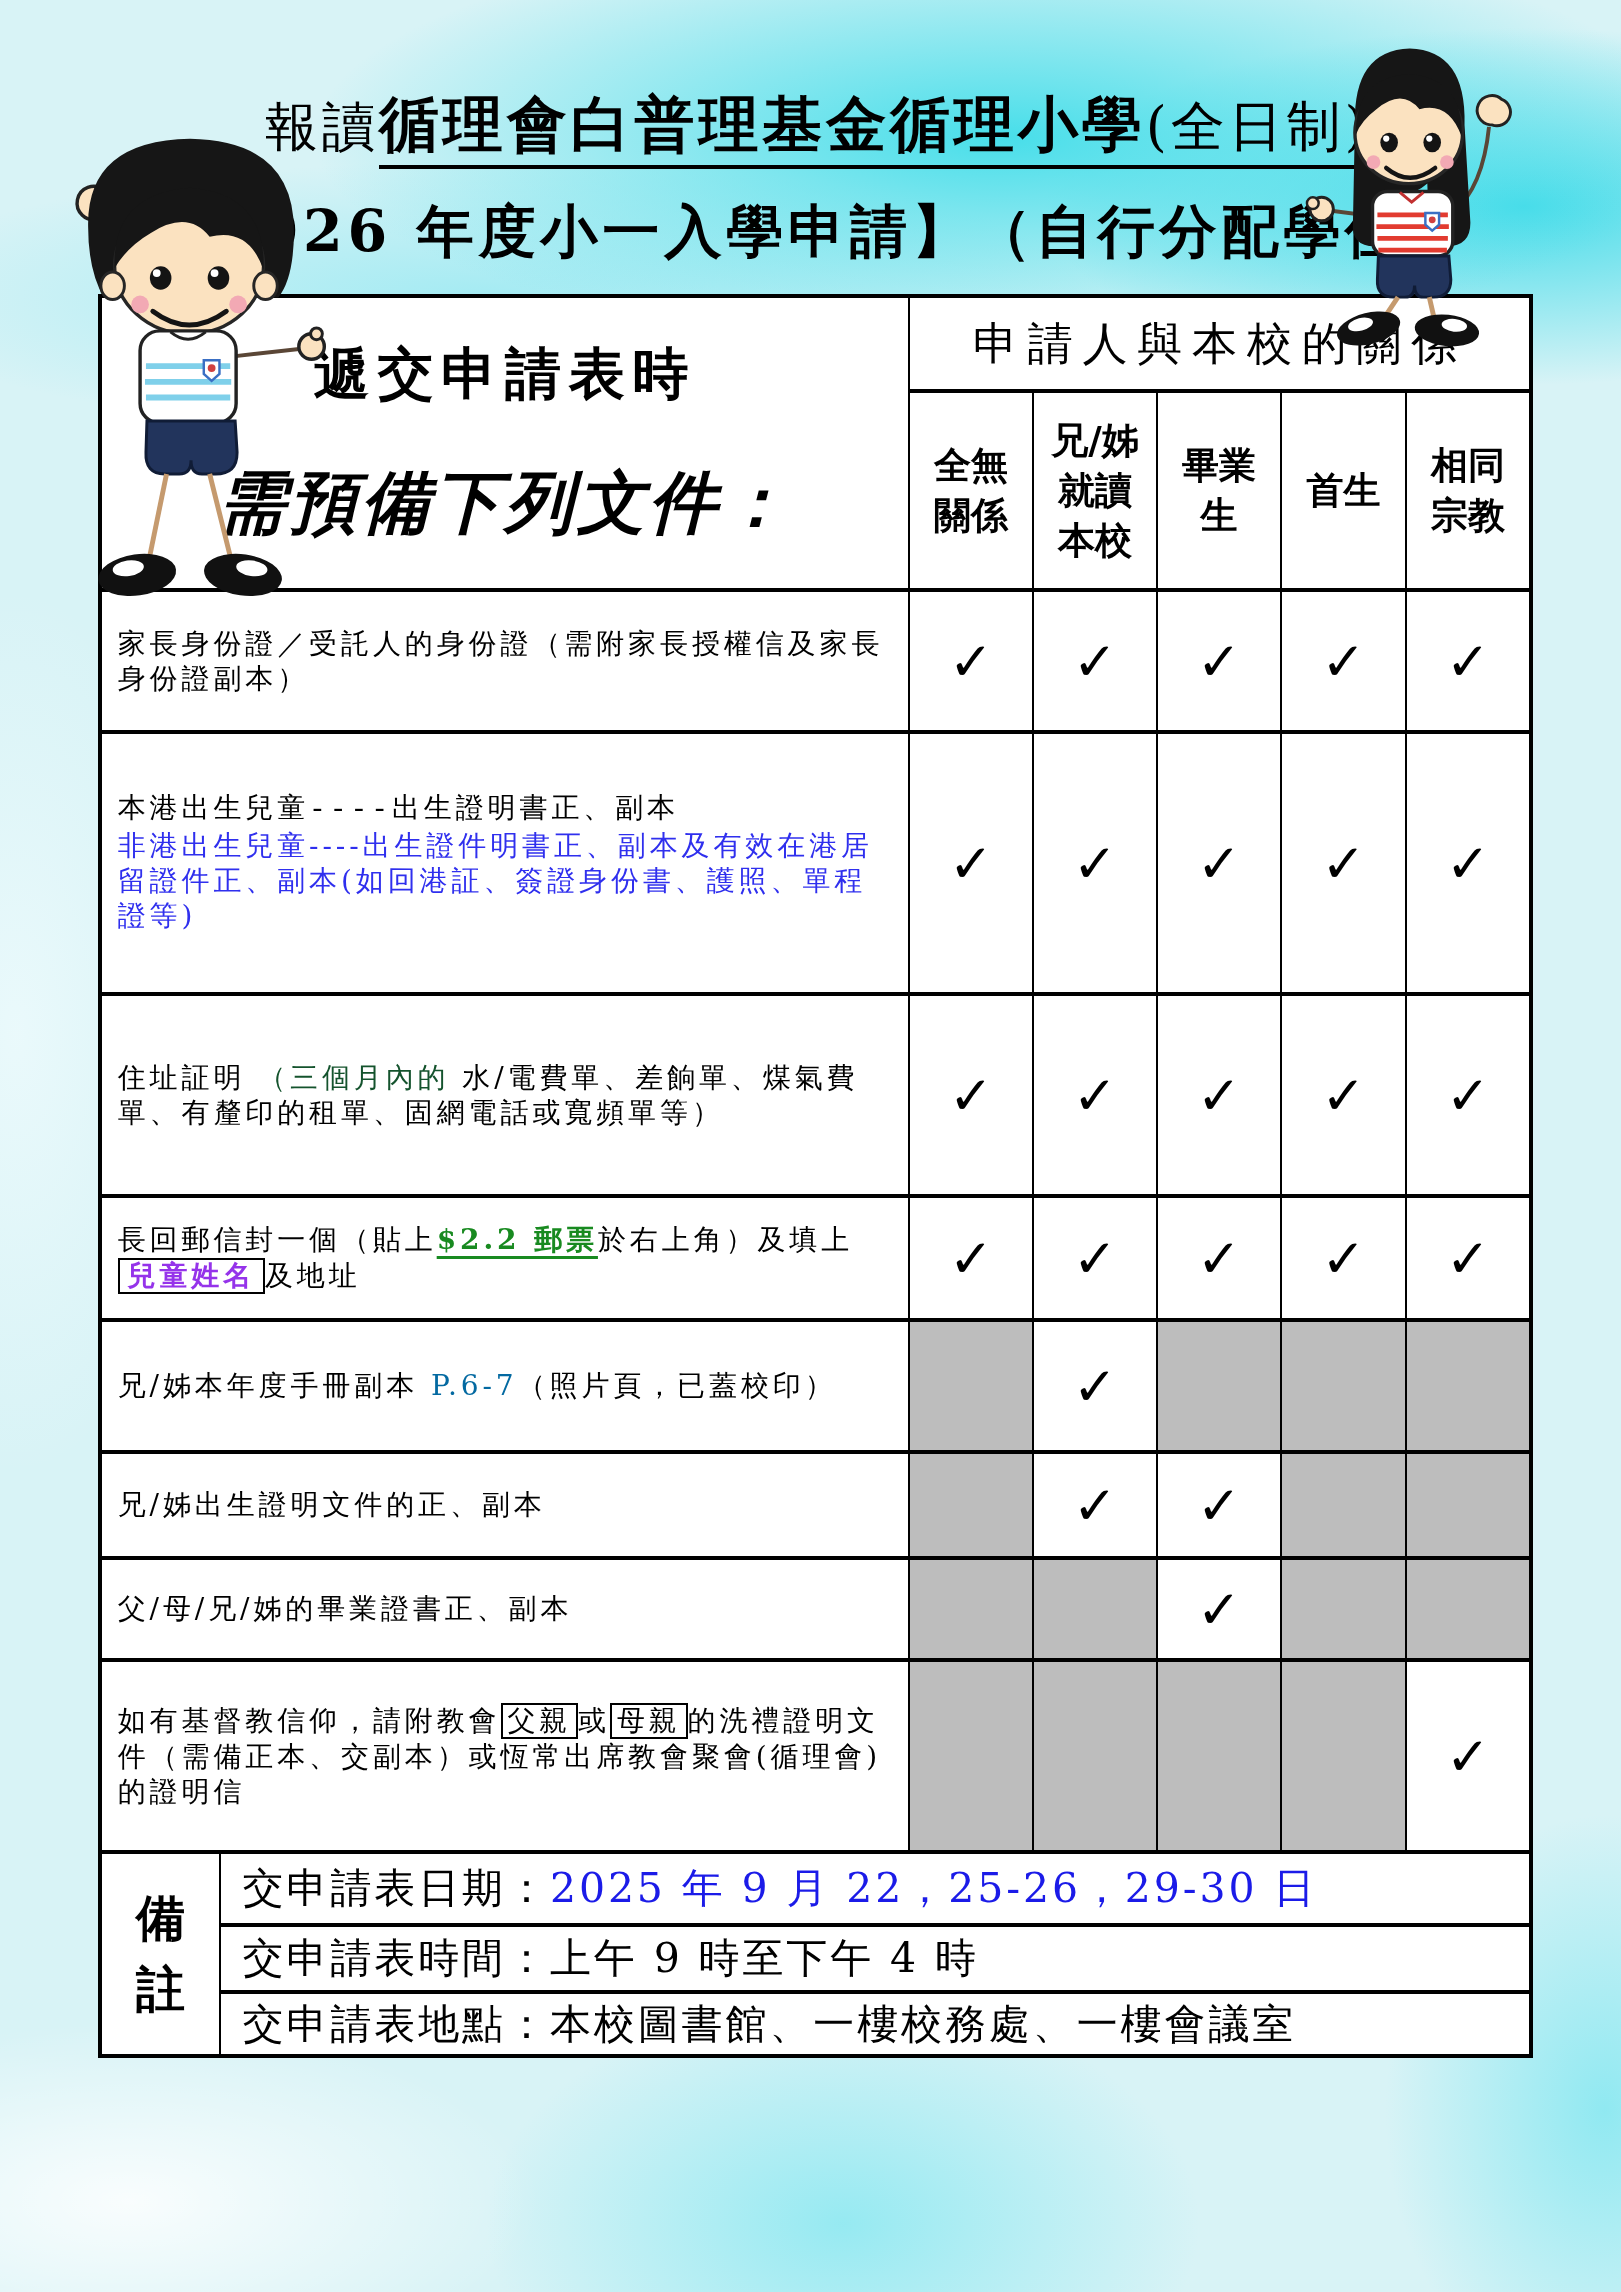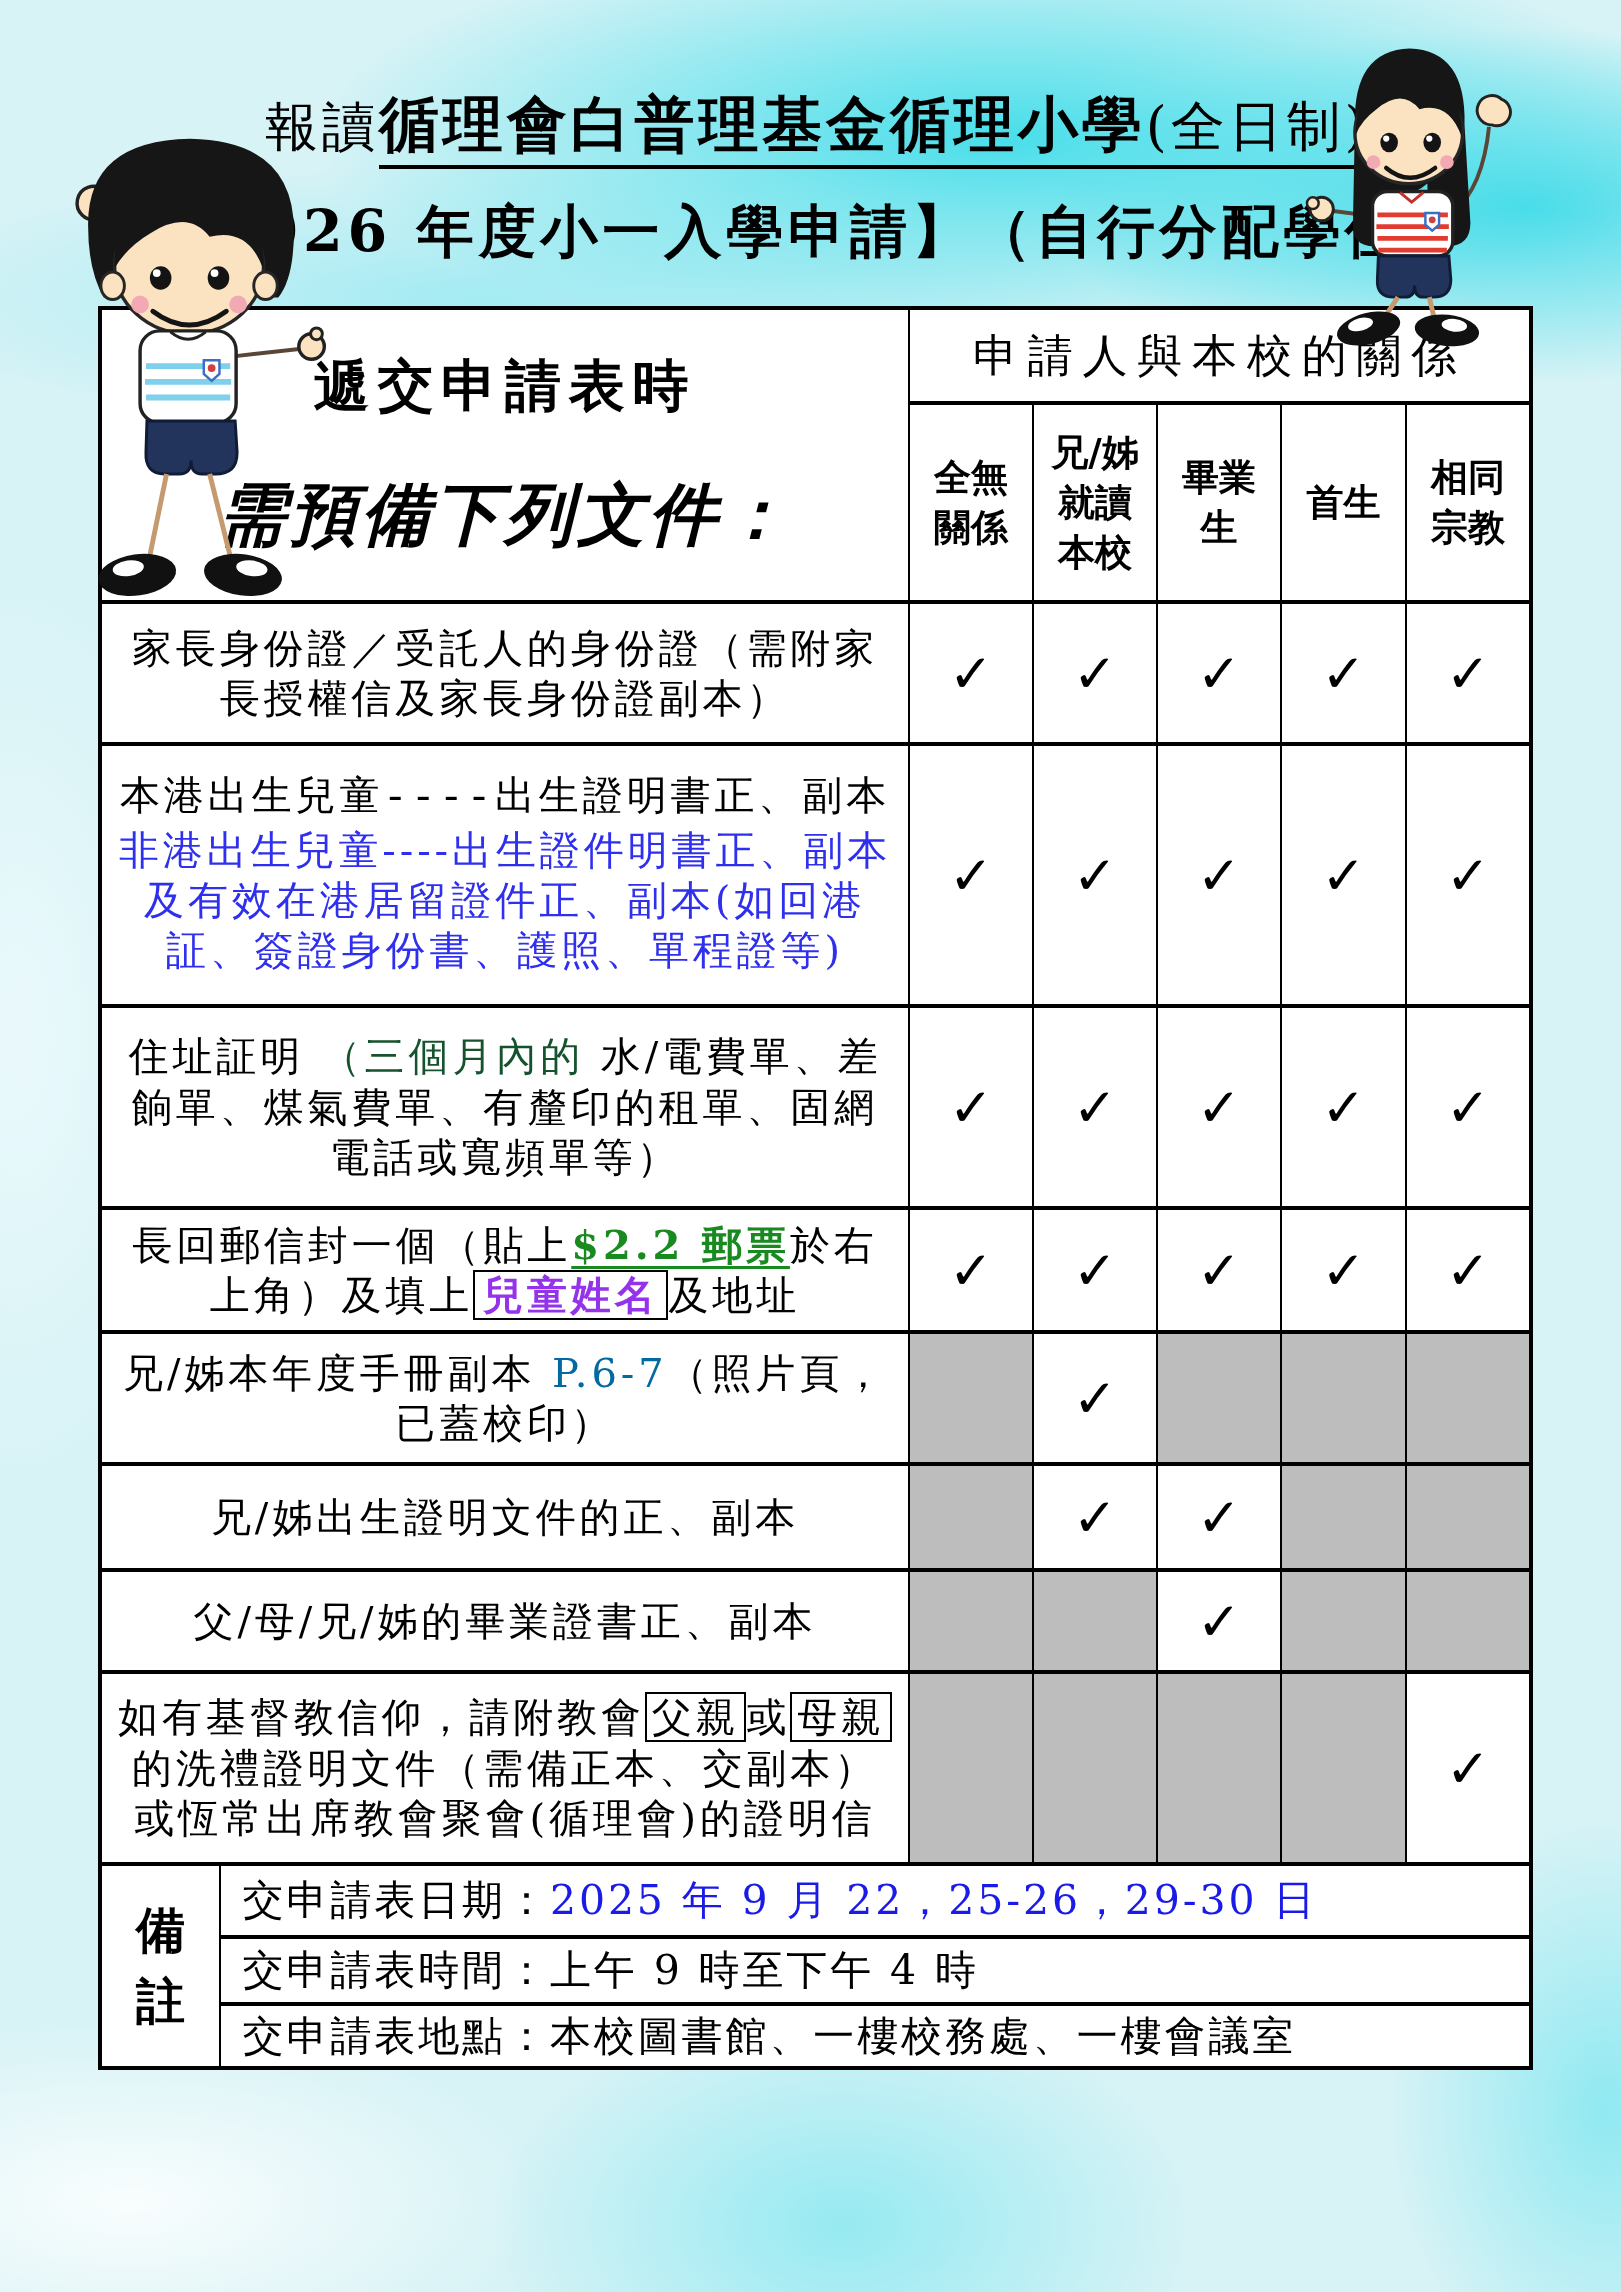--- a/index.html
+++ b/index.html
@@ -18,33 +18,33 @@
   }
   
   .titles{position:absolute;left:0;top:90px;width:100%;text-align:center;color:#000;}
   .t1{font-size:53px;letter-spacing:3.9px;white-space:nowrap;padding-left:39px;}
   .t1 .school{font-weight:bold;font-size:60px;}
   .t1 .mode{font-size:54px;}
   .t1 .uline{border-bottom:4.9px solid #000;padding-bottom:5.9px;padding-right:25.5px;display:inline-block;line-height:1.15;}
   .t2{margin-top:25.5px;font-size:57px;font-weight:bold;letter-spacing:4.9px;white-space:nowrap;}
   
   table.doc{
-    position:absolute;left:98px;top:306px;width:1433px;height:1757px;
+    position:absolute;left:98px;top:294px;width:1433px;height:1757px;
     border-collapse:collapse;table-layout:fixed;background:#fff;
   }
   table.doc td{border:2.9px solid #000;border-top-width:4.9px;border-bottom-width:4.9px;
     vertical-align:middle;overflow:hidden;color:#000;}
   table.doc{border:4.9px solid #000;}
   td.lhead{text-align:center;font-weight:bold;}
   td.lhead .lh1{font-size:56px;letter-spacing:7.8px;}
   td.lhead .lh2{font-size:68px;letter-spacing:3.9px;margin-top:45px;font-style:italic;}
   td.rel{text-align:center;font-size:45px;letter-spacing:9.8px;border-bottom-width:2.9px !important;}
   td.colh{text-align:center;font-weight:bold;font-size:37px;padding:0;}
   td.colh .cl{line-height:1.0;margin:12.7px 0;}
-  td.desc{padding:5.9px 15.7px;font-size:40px;line-height:1.26;letter-spacing:3.9px;text-align:center;}
+  td.desc{padding:5.9px 15.7px;font-size:28px;line-height:1.26;letter-spacing:3.9px;text-align:left;}
   .seg{color:#000;}
   .seg.blk{display:block;font-family:Liberation Mono, monospace;}
   .s-blue{color:#2f2fee;}
   .s-magenta{color:#14532d;}
   .s-green{color:#188a20;font-weight:bold;text-decoration:underline;text-decoration-thickness:2.9px;text-underline-offset:6.9px;}
   .s-purple{color:#9533ea;font-weight:bold;border:2.9px solid #000;display:inline-block;padding:0 7.8px;line-height:1.15;}
   .s-boxb{font-weight:normal;border:2.9px solid #000;display:inline-block;padding:0 4.9px;line-height:1.15;}
   .s-red{color:#0369a1;}
   td.cell{text-align:center;}
   td.cell .ckm{font-size:53px;font-weight:normal;}

